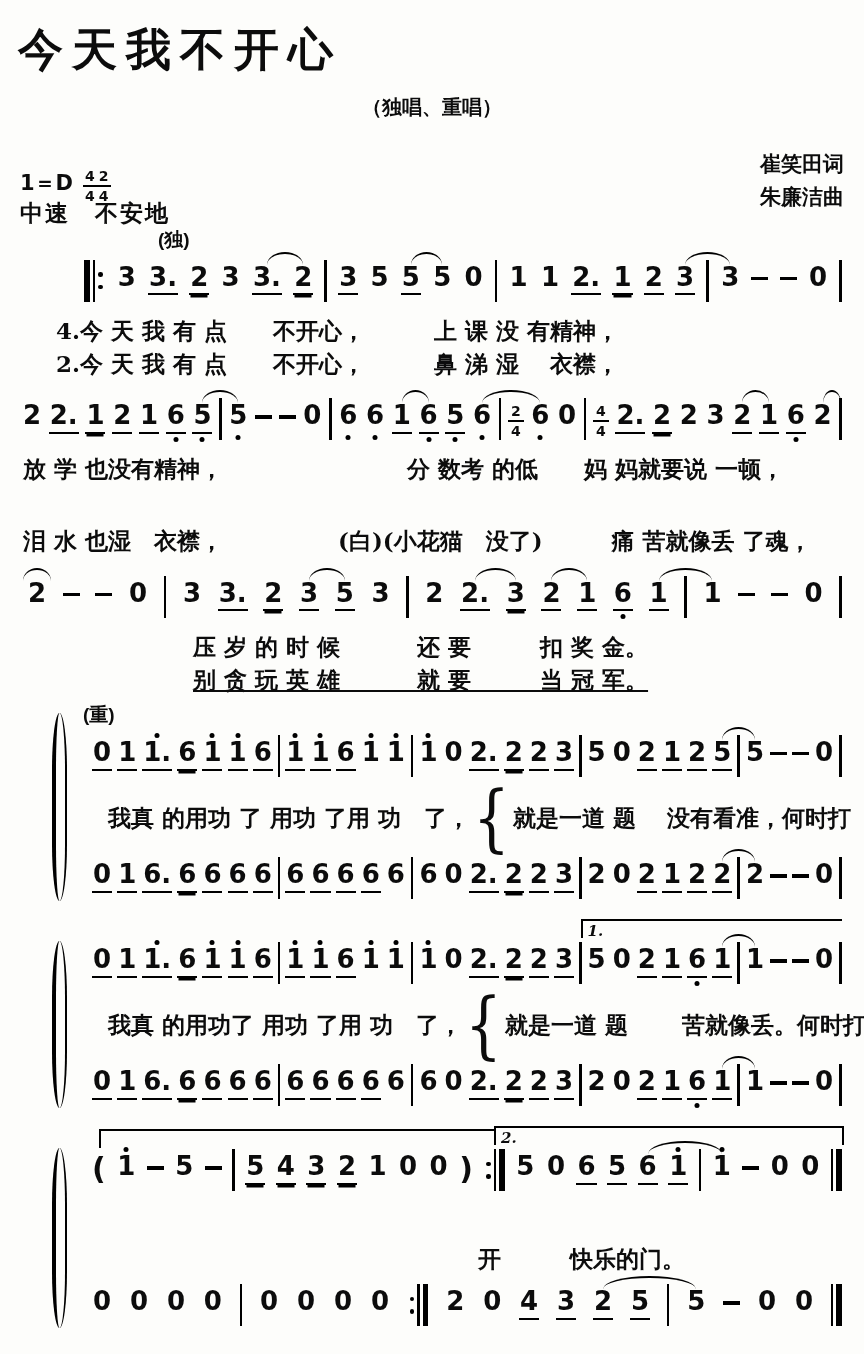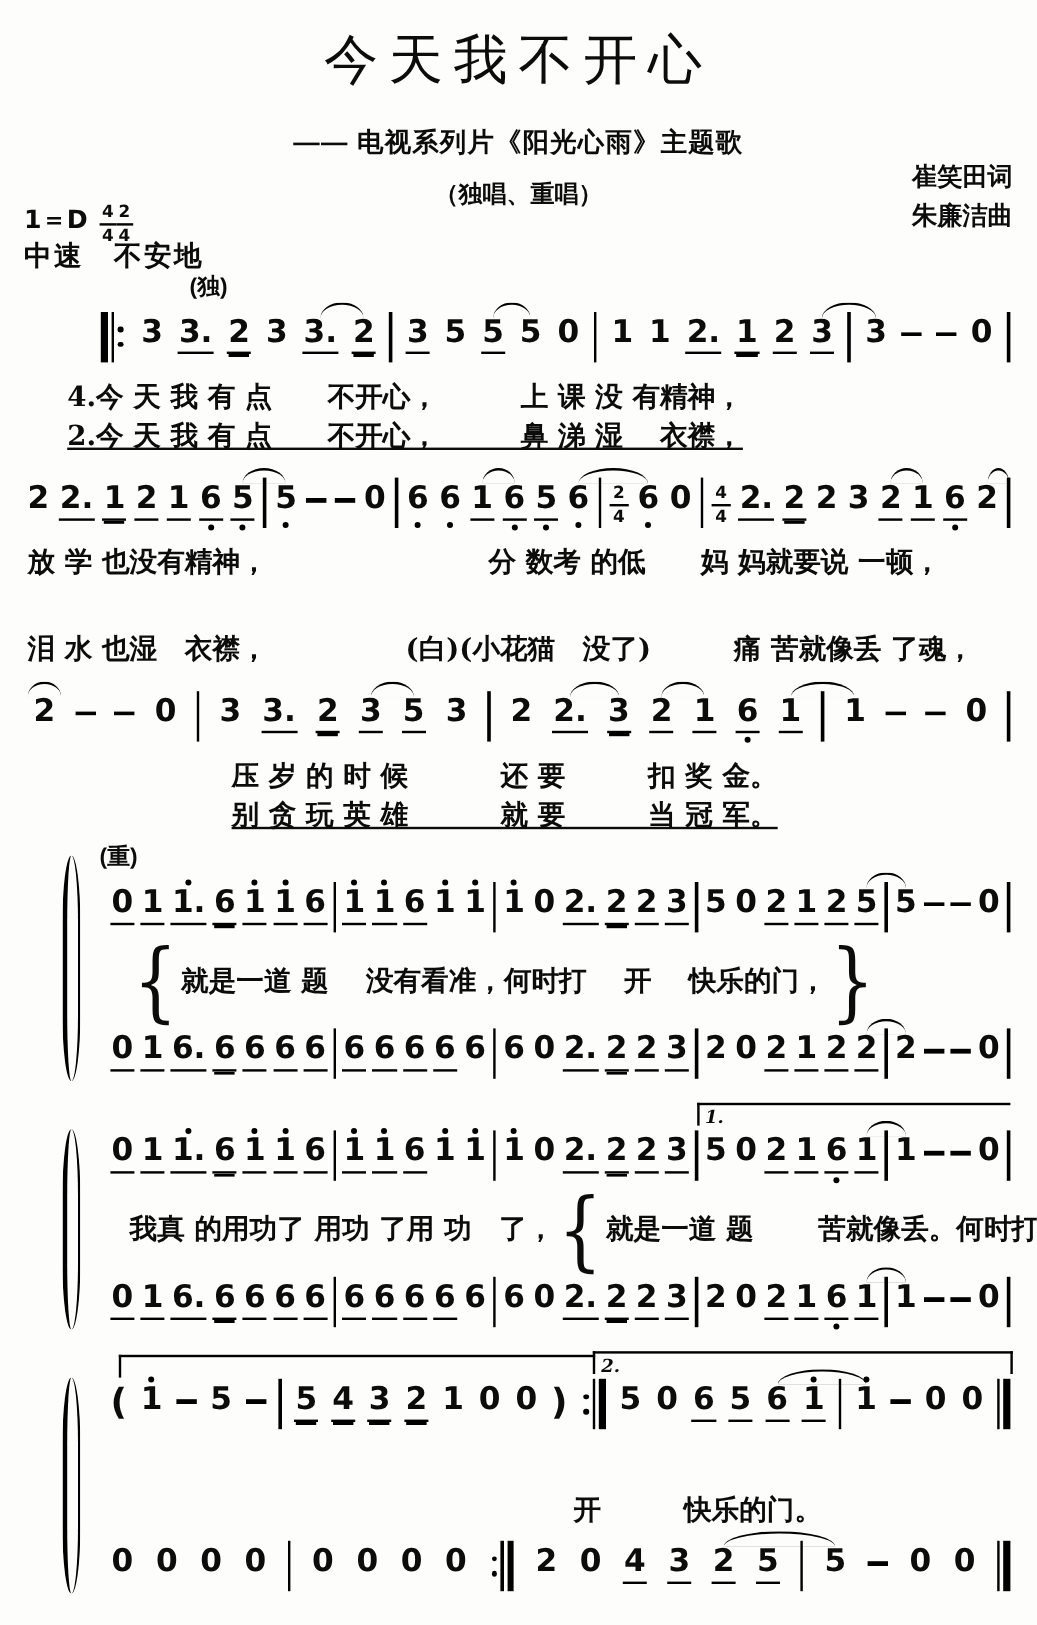--- a/index.html
+++ b/index.html
@@ -3,24 +3,24 @@
 <meta charset="utf-8">
 <style>
   html,body{margin:0;padding:0;}
   body{
     width:864px;height:1354px;overflow:hidden;background:#fdfdfb;color:#0c0c0c;
     font-family:"Liberation Sans",sans-serif;
   }
   .page{position:relative;width:828px;height:1334px;padding:6px 18px 14px;}
   
   .hdr{position:relative;height:224px;}
-  .title{text-align:center;font-size:45px;font-weight:400;letter-spacing:9px;padding-top:14px;}
+  .title{text-align:left;font-size:45px;font-weight:700;letter-spacing:9px;padding-top:14px;}
   .subtitle{text-align:center;font-size:22px;font-weight:700;letter-spacing:1px;margin-top:24px;}
   .ensemble{text-align:center;font-size:20px;font-weight:700;margin-top:14px;}
-  .credits{position:absolute;right:2px;top:126px;font-size:21px;font-weight:700;line-height:1.55;text-align:left;}
+  .credits{position:absolute;right:2px;top:142px;font-size:21px;font-weight:700;line-height:1.55;text-align:left;}
   .keyrow{position:absolute;left:2px;top:156px;font-size:21px;font-weight:800;display:flex;align-items:center;gap:10px;font-family:"DejaVu Sans",sans-serif;}
   .frac{display:inline-flex;flex-direction:column;align-items:center;font-size:14px;font-weight:800;line-height:1;}
   .frac .ft{border-bottom:2px solid #000;padding:0 2px 2px;margin-bottom:2px;}
   .temporow{position:absolute;left:2px;top:192px;font-size:23px;font-weight:800;letter-spacing:2px;}
   
   .system{margin-bottom:9px;}
   .braced{position:relative;padding-left:70px;}
   .sysbrace{position:absolute;left:34px;top:8px;bottom:10px;width:9px;
     border-left:4px solid #000;border-right:2px solid #000;border-radius:8px/60px;}
   .syslabel{font-size:19px;font-weight:700;line-height:1.1;}
@@ -53,21 +53,20 @@
   .lyrgroup{display:flex;align-items:center;margin:2px 0;}
   .brace{font-size:58px;font-weight:400;line-height:0.95;transform:scaleY(1.25);margin:0 3px;font-family:"DejaVu Serif",serif;}
   .opts{display:flex;flex-direction:row;}
 </style>
 </head>
 <body>
 
 <div class="page">
   <div class="hdr">
     <div class="title">今天我不开心</div>
-    <div class="subtitle">—— 电视系列片《阳光心雨》主题歌</div>
     <div class="ensemble">（独唱、重唱）</div>
     <div class="credits">
       <div>崔笑田词</div>
       <div>朱廉洁曲</div>
     </div>
     <div class="keyrow">
       <span>1＝D</span>
       <span id="meters"><span class="frac">
             <span class="ft">4</span>
             <span class="fb">4</span>
@@ -163,21 +162,21 @@
             <span class="num">0</span>
           </span>
           <span class="tok barwrap">
             <span class="bar"></span>
           </span>
           <div class="slur" style="left: 187px; width: 36px; top: 1px;"></div>
           <div class="slur" style="left: 331px; width: 31px; top: 1px;"></div>
           <div class="slur" style="left: 605px; width: 45px; top: 1px;"></div>
         </div>
         <div class="lyr lyrrow" style="padding-left: 38px;">4.今 天 我 有 点　　不开心，　　　上 课 没 有精神，</div>
-        <div class="lyr lyrrow" style="padding-left: 38px; text-decoration: underline;">2.今 天 我 有 点　　不开心，　　　鼻 涕 湿　 衣襟，</div>
+        <div class="lyr lyrrow" style="padding-left: 38px;">2.今 天 我 有 点　　不开心，　　　鼻 涕 湿　 衣襟，</div>
       </div>
       <div class="system">
         <div class="noteline">
           <span class="tok note">
             <span class="num">2</span>
           </span>
           <span class="tok note">
             <span class="num u1">2.</span>
           </span>
           <span class="tok note">
@@ -491,20 +490,21 @@
           </span>
           <span class="tok note">
             <span class="num">0</span>
           </span>
           <span class="tok barwrap">
             <span class="bar"></span>
           </span>
           <div class="slur" style="left: 634px; width: 33px; top: 1px;"></div>
         </div>
         <div class="lyrgroup" style="padding-left: 20px;">
+          <span class="lyr">我真 的用功 了 用功 了用 功　了，</span>
           <span class="brace">{</span>
           <span class="opts">
             <span class="lyr">就是一道 题　 没有看准，</span>
             <span class="lyr">何时打　 开　 快乐的门，</span>
           </span>
           <span class="brace">}</span>
         </div>
         <div class="noteline">
           <span class="tok note">
             <span class="num u1">0</span>

